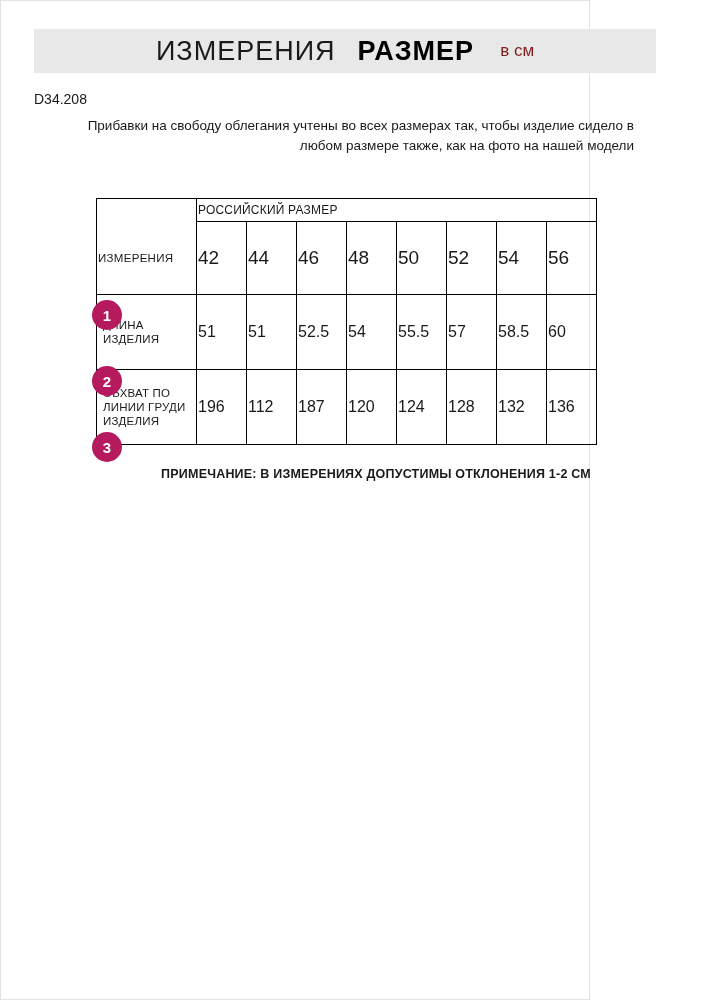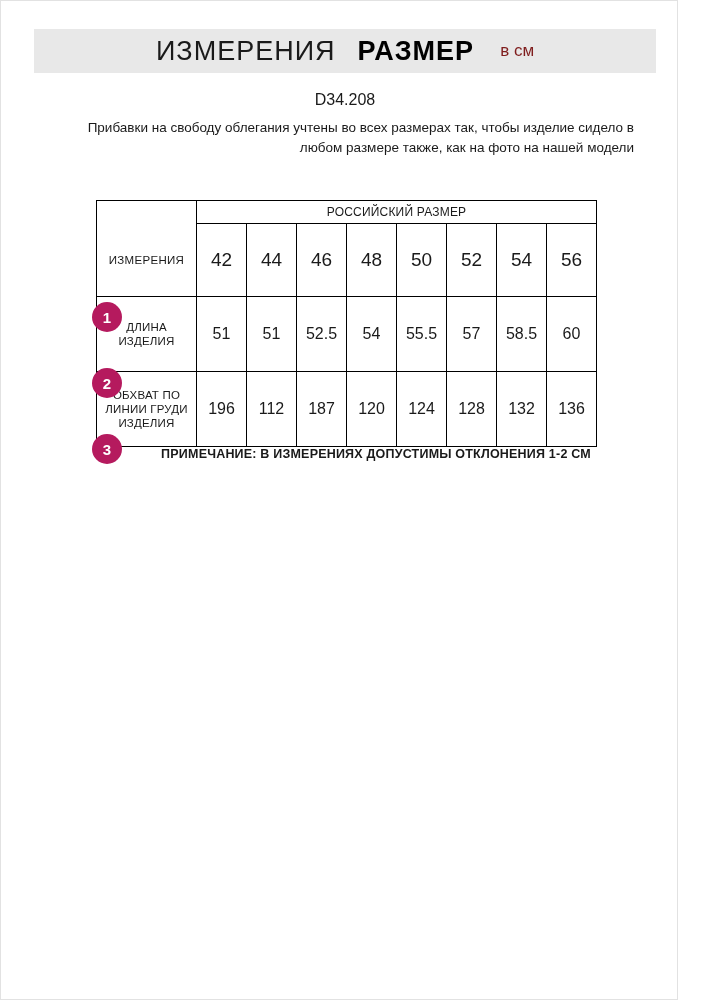--- a/index.html
+++ b/index.html
@@ -11,21 +11,21 @@
     height: 1000px;
     background: #ffffff;
     font-family: "Liberation Sans", sans-serif;
     color: #1a1a1a;
     position: relative;
     overflow: hidden;
   }
   .page {
     position: absolute;
     left: 0; top: 0;
-    width: 678px;
+    width: 590px;
     height: 1000px;
     box-sizing: border-box;
     border: 1px solid #e2e2e2;
     background: #ffffff;
   }
   .inner {
     position: absolute;
     left: 33px;
     top: 28px;
     width: 622px;
@@ -55,22 +55,21 @@
   }
   .header-word-3 {
     font-size: 17px;
     color: #7f1d1d;
     font-weight: 400;
     margin-left: 4px;
   }
 
   
   .article-code {
-    text-align: center;
-    font-size: 16px;
+    font-size: 14px;
     margin-top: 18px;
     color: #1a1a1a;
   }
   .intro {
     text-align: right;
     font-size: 13.5px;
     line-height: 20px;
     margin-top: 9px;
     padding: 0 22px;
     color: #1a1a1a;
@@ -82,21 +81,20 @@
     position: relative;
     padding-left: 62px;
   }
   table.sizes {
     border-collapse: collapse;
     width: 500px;
     table-layout: fixed;
   }
   table.sizes td, table.sizes th {
     border: 1px solid #000000;
-    text-align: center;
     vertical-align: middle;
     font-weight: normal;
     color: #1a1a1a;
   }
   .corner-blank {
     border-left: 1px solid #000 !important;
     border-top: 1px solid #000 !important;
     border-right: 1px solid #000 !important;
     border-bottom: none !important;
   }
@@ -145,20 +143,21 @@
     display: flex;
     align-items: center;
     justify-content: center;
   }
   .b1 { top: 102px; }
   .b2 { top: 168px; }
   .b3 { top: 234px; }
 
   
   .footer-note {
+    margin-top: 22px;
     text-align: center;
     font-size: 12.5px;
     font-weight: bold;
     letter-spacing: 0.2px;
     color: #1a1a1a;
   }
 </style>
 </head>
 <body>
 

